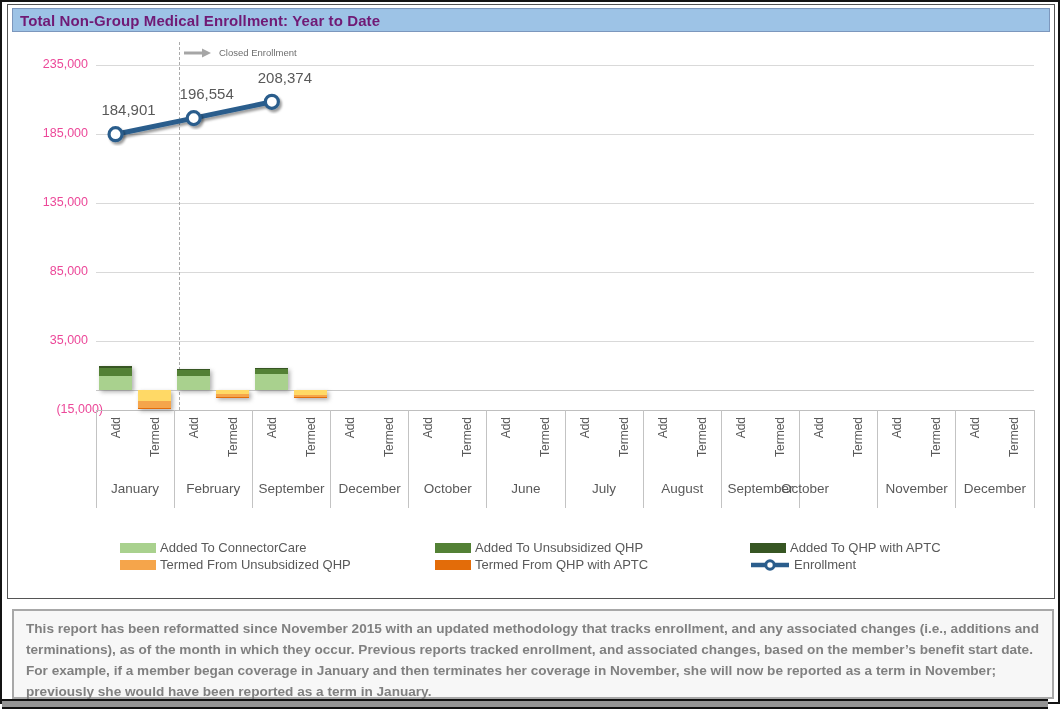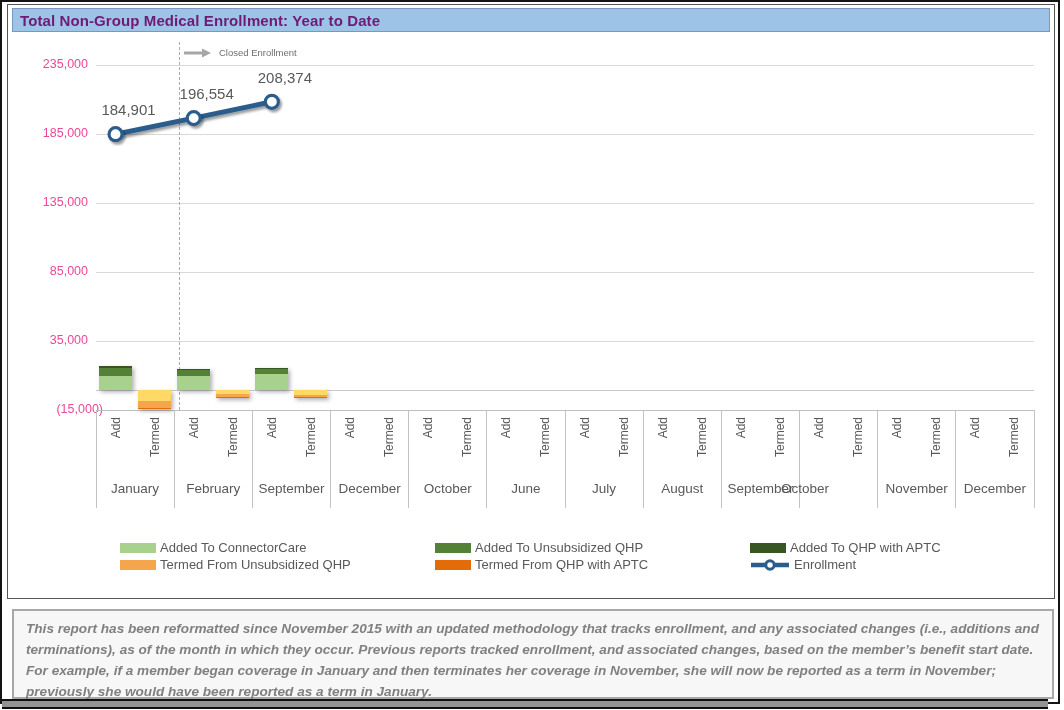--- a/index.html
+++ b/index.html
@@ -58,21 +58,21 @@
   .legend {
     position:absolute; left:112px; top:534px; width:930px;
     display:grid; grid-template-columns:315px 315px 300px;
     font-size:13px; color:#595959;
   }
   .legend-item { display:flex; align-items:center; gap:4px; height:17px; }
   .legend-swatch { width:36px; height:10px; flex:0 0 auto; }
   .note-box {
     position:absolute; left:10px; top:607px; width:1042px; height:90px;
     border:2px solid #a8a8a8; box-sizing:border-box; background:#f7f7f7;
-    padding:7px 12px; color:#808080; font-weight:bold; font-style:italic;
+    padding:7px 12px; color:#808080; font-weight:bold; 
     font-size:13.6px; line-height:1.55;
   }
   .bottom-strip {
     position:absolute; left:2px; top:699px; width:1046px; height:10px;
     background:#949494; border-top:2px solid #111; border-bottom:2px solid #111;
     box-sizing:border-box;
   }
 </style>
 </head>
 <body>

